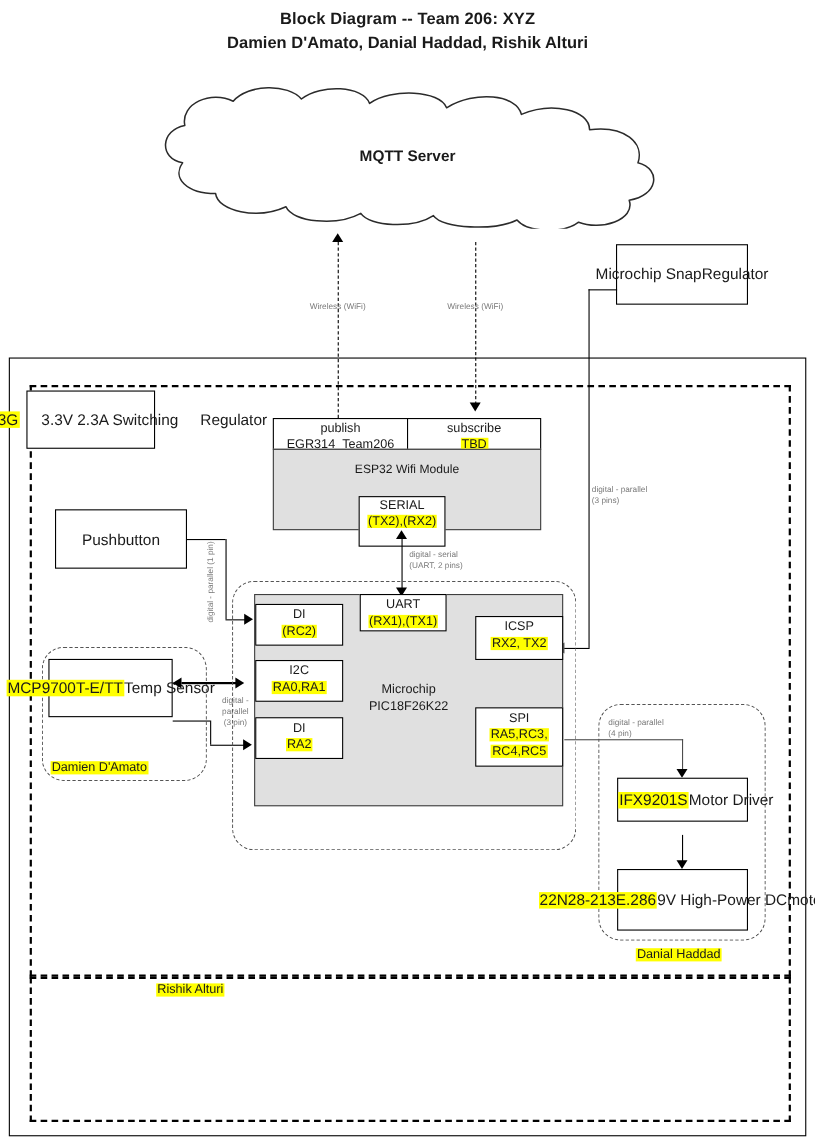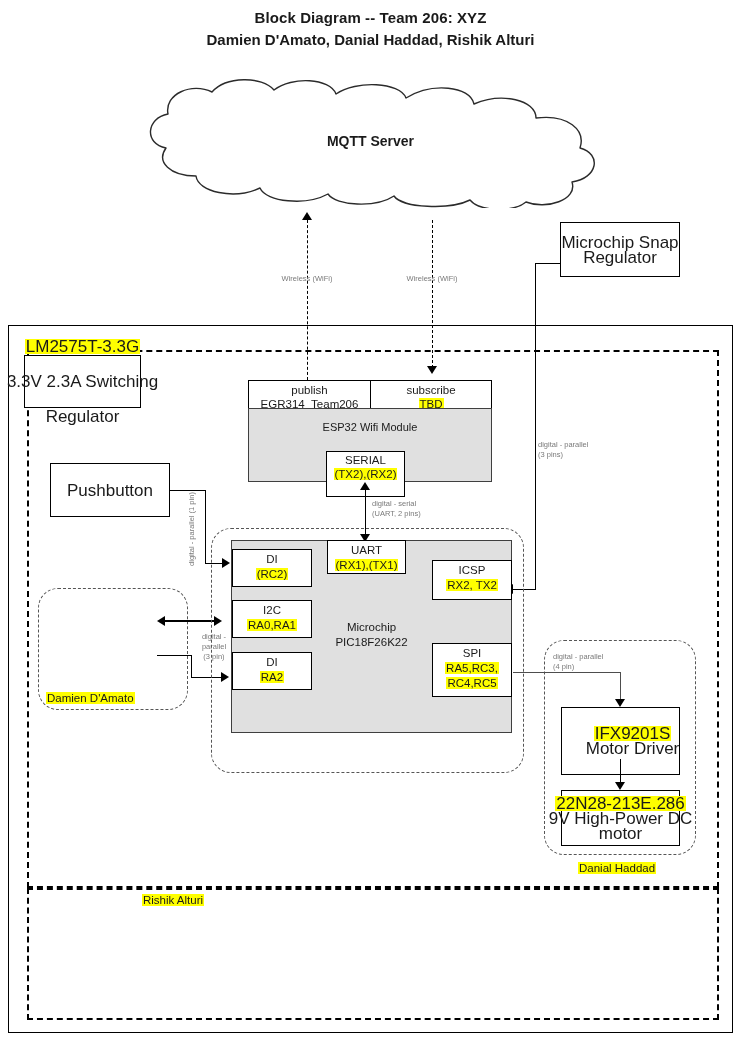--- a/index.html
+++ b/index.html
@@ -34,25 +34,25 @@
     font-size: 15px;
     font-weight: bold;
   }
 
   
   .block {
     border: 1px solid #000;
     background: #ffffff;
     box-sizing: border-box;
     display: flex;
-    flex-direction: column;
+    flex-direction: row;
     align-items: center;
     justify-content: center;
     text-align: center;
-    font-size: 17px;
+    font-size: 14px;
     line-height: 15px;
   }
   .block .line { display: block; white-space: nowrap; }
   .hl { background: #ffff00; padding: 0 1px; }
 
   
   #cloud-label {
     font-size: 14px;
     font-weight: bold;
     width: 741px; text-align: center;
@@ -244,20 +244,24 @@
   <div class="abs block" style="left:50px; top:463px; width:120px; height:54px;">
     <span class="line">Pushbutton</span>
   </div>
   <div class="abs ln ln-h" style="left:170px; top:490px; width:35px;"></div>
   <div class="abs ln ln-v" style="left:205px; top:490px; height:73px;"></div>
   <div class="abs ln ln-h" style="left:205px; top:563px; width:18px;"></div>
   <div class="abs arrow-right" style="left:222px; top:558px;"></div>
   <div class="abs conn-label rot" style="left:112px; top:524px; width:160px;">digital - parallel (1 pin)</div>
 
   <div class="abs dashed-round" style="left:38px; top:588px; width:150px; height:122px;"></div>
+  <div class="abs block" style="left:44px; top:599px; width:113px; height:53px;">
+    <span class="line hl">MCP9700T-E/TT</span>
+    <span class="line">Temp Sensor</span>
+  </div>
   <div class="abs author hl" style="left:46px; top:692px;">Damien D'Amato</div>
 
   <div class="abs ln ln-h" style="left:165px; top:620px; width:50px; height:2px;"></div>
   <div class="abs arrow-right" style="left:214px; top:616px;"></div>
   <div class="abs arrow-left" style="left:157px; top:616px;"></div>
 
   <div class="abs ln ln-h" style="left:157px; top:655px; width:34px;"></div>
   <div class="abs ln ln-v" style="left:191px; top:655px; height:22px;"></div>
   <div class="abs ln ln-h" style="left:191px; top:677px; width:31px;"></div>
   <div class="abs arrow-right" style="left:221px; top:672px;"></div>
@@ -305,21 +309,21 @@
   <div class="abs dashed-round" style="left:544px; top:640px; width:152px; height:215px;"></div>
 
   <div class="abs ln ln-h gl" style="left:513px; top:672px; width:108px;"></div>
   <div class="abs ln ln-v gl" style="left:620px; top:672px; height:28px;"></div>
   <div class="abs arrow-down" style="left:615px; top:699px;"></div>
   <div class="abs conn-label" style="left:553px; top:652px; width:110px; text-align:left;">
     <div>digital - parallel</div>
     <div>(4 pin)</div>
   </div>
 
-  <div class="abs block" style="left:561px; top:707px; width:119px; height:68px;padding-left:24px;">
+  <div class="abs block" style="left:561px; top:707px; width:119px; height:40px;padding-left:24px;">
     <span class="line hl">IFX9201S</span>
     <span class="line">Motor Driver</span>
   </div>
   <div class="abs ln ln-v" style="left:620px; top:759px; height:24px;"></div>
   <div class="abs arrow-down" style="left:615px; top:782px;"></div>
   <div class="abs block" style="left:561px; top:790px; width:119px; height:56px;">
     <span class="line hl">22N28-213E.286</span>
     <span class="line">9V High-Power DC</span>
     <span class="line">motor</span>
   </div>

